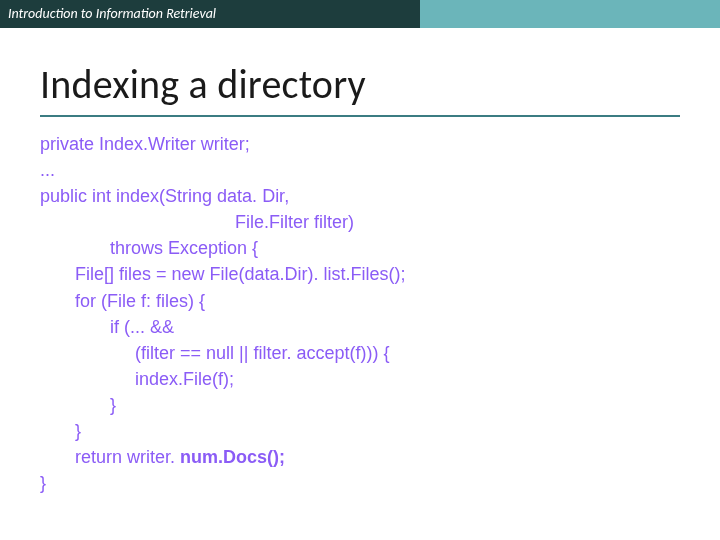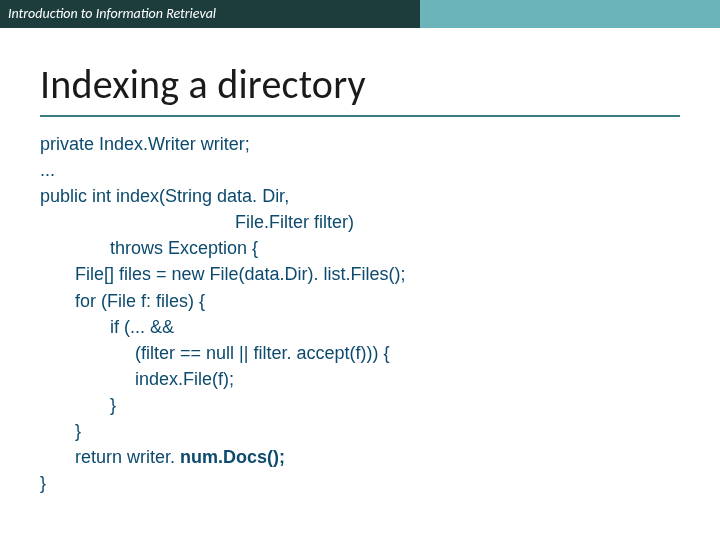--- a/index.html
+++ b/index.html
@@ -56,21 +56,21 @@
     font-weight: 400;
     color: #1a1a1a;
     letter-spacing: 0.2px;
   }
   .body {
     margin: 14px 40px 0 40px;
   }
   .code {
     font-family: Arial, "Helvetica Neue", sans-serif;
     font-size: 18px;
-    color: #0c4a6e;
+    color: #8b5cf6;
     line-height: 1.45;
     white-space: pre;
   }
   .code strong {
     font-weight: 700;
   }
 </style>
 </head>
 <body>
 

